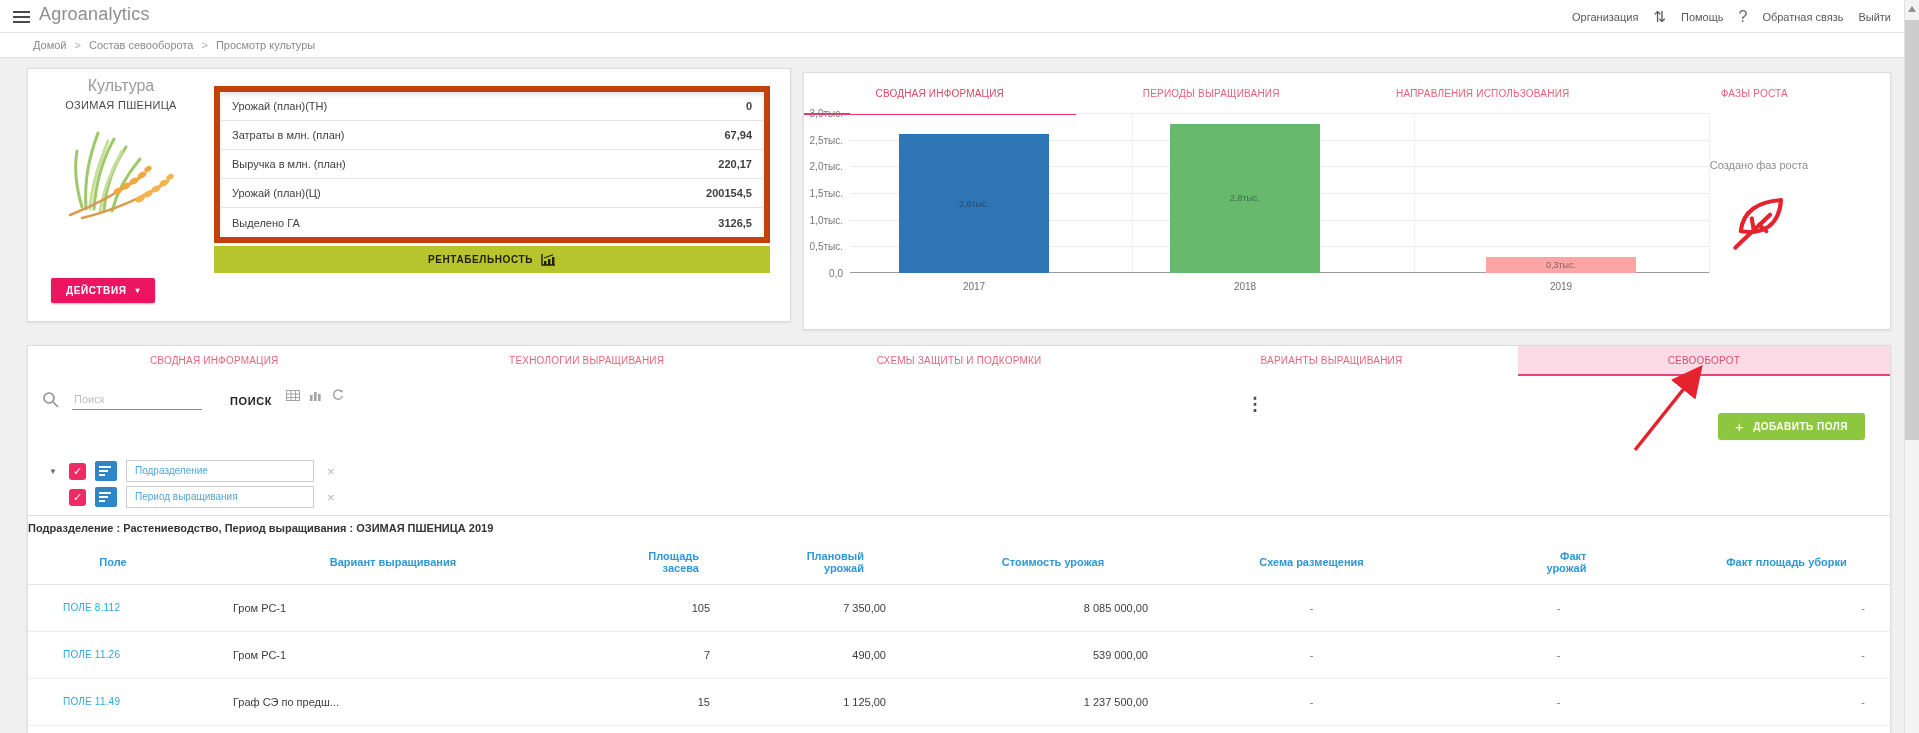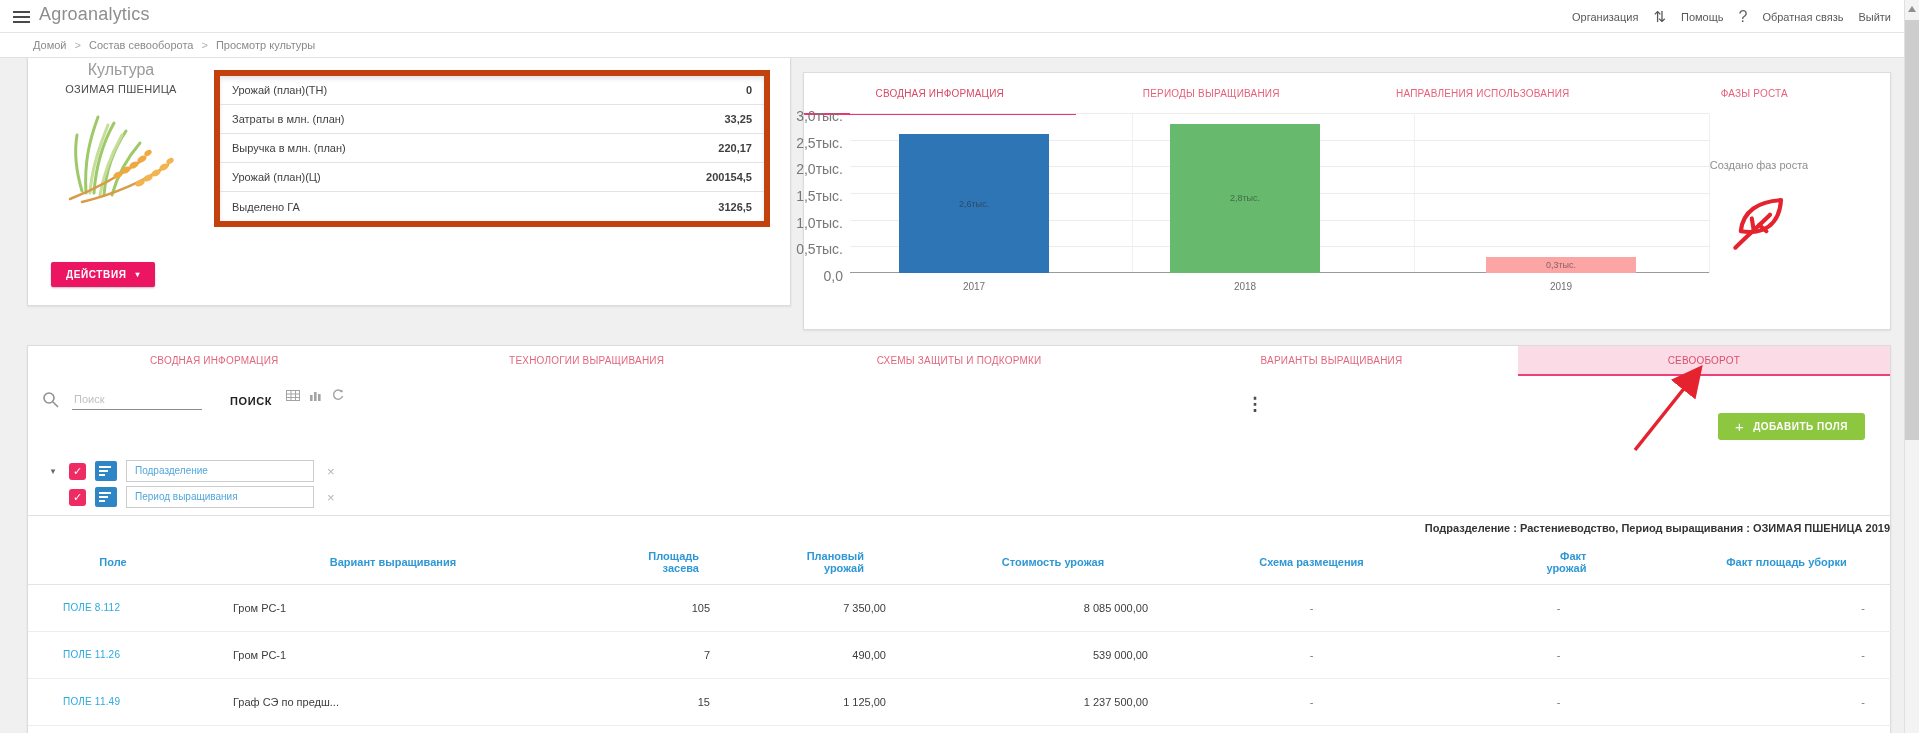--- a/index.html
+++ b/index.html
@@ -17,21 +17,21 @@
   .app-title { position:absolute; left:39px; top:4px; font-size:18px; font-weight:300; color:#8e8e8e; letter-spacing:.2px; }
   .topnav { position:absolute; right:28px; top:0; height:33px; display:flex; align-items:center; gap:15px; font-size:11px; color:#595959; }
   .topnav .nav-item { cursor:pointer; }
   .sync-glyph { font-size:15px; color:#555; }
   .help-glyph { font-size:16px; font-weight:300; color:#666; }
   
   .breadcrumb { position:absolute; left:0; top:33px; width:100%; height:25px; background:#fff; border-bottom:1px solid #e2e2e2; display:flex; align-items:center; padding-left:33px; font-size:11px; color:#8a8a8a; z-index:5; }
   .breadcrumb .sep { margin:0 8px; color:#b0b0b0; }
   
   .card { position:absolute; background:#fff; border:1px solid #dcdcdc; box-shadow:0 1px 2px rgba(0,0,0,.08); }
-  .culture-card { left:27px; top:52px; width:764px; height:254px; }
+  .culture-card { left:27px; top:68px; width:764px; height:254px; }
   .summary-card { left:803px; top:72px; width:1088px; height:258px; }
   .details-card { left:27px; top:345px; width:1864px; height:420px; }
   
   .culture-title { position:absolute; left:0; top:8px; width:186px; text-align:center; font-size:16px; color:#9b9b9b; }
   .culture-name { position:absolute; left:0; top:30px; width:186px; text-align:center; font-size:11px; color:#4a4a4a; letter-spacing:.3px; }
   .wheat { position:absolute; left:28px; top:48px; }
   .actions-btn { position:absolute; left:23px; top:209px; background:#ec1561; color:#fff; font-size:10px; font-weight:bold; letter-spacing:.6px; padding:7px 15px; border-radius:2px; box-shadow:0 1px 2px rgba(0,0,0,.25); cursor:pointer; display:flex; align-items:center; gap:9px; }
   .actions-btn .caret { font-size:8px; }
   .stats-table { position:absolute; left:186px; top:17px; width:556px; border:6px solid #c2410c; background:#fff; box-shadow:inset 0 3px 4px rgba(0,0,0,.10); }
   .stat-row { height:29px; display:flex; align-items:center; justify-content:space-between; border-bottom:1px solid #e3e3e3; padding:0 12px; }
@@ -42,21 +42,21 @@
   
   .sum-tabs { display:flex; height:42px; }
   .sum-tab { flex:1; display:flex; align-items:center; justify-content:center; font-size:10px; color:#e8607a; letter-spacing:.2px; cursor:pointer; border-bottom:2px solid transparent; text-align:center; }
   .sum-tab.active { color:#db4866; border-bottom-color:#e8386e; }
   .plot { position:absolute; left:46px; top:40px; width:860px; height:160px; border-right:1px solid #f0f0f0; }
   .gridline { position:absolute; left:0; right:0; height:1px; background:#ececec; }
   .gridline.g0{top:0} .gridline.g1{top:16.666%} .gridline.g2{top:33.333%} .gridline.g3{top:50%} .gridline.g4{top:66.666%} .gridline.g5{top:83.333%}
   .axis-x { position:absolute; left:0; right:0; bottom:0; height:1px; background:#9a9a9a; }
   .vline { position:absolute; top:0; bottom:0; width:1px; background:#f0f0f0; }
   .vline.v1{left:282px} .vline.v2{left:564px}
-  .ytick { position:absolute; right:calc(100% + 7px); font-size:14px; color:#777; white-space:nowrap; }
+  .ytick { position:absolute; right:calc(100% + 7px); font-size:10px; color:#777; white-space:nowrap; }
   .ytick.t0{top:-5px} .ytick.t1{top:calc(16.666% - 5px)} .ytick.t2{top:calc(33.333% - 5px)} .ytick.t3{top:calc(50% - 5px)} .ytick.t4{top:calc(66.666% - 5px)} .ytick.t5{top:calc(83.333% - 5px)} .ytick.t6{top:calc(100% - 5px)}
   .bar { position:absolute; bottom:0; width:150px; }
   .bar.b0{left:49px} .bar.b1{left:320px} .bar.b2{left:636px}
   .bar-label { position:absolute; left:50%; top:50%; transform:translate(-50%,-50%); font-size:9px; color:rgba(40,40,40,.55); white-space:nowrap; }
   .xlabel { position:absolute; top:calc(100% + 8px); width:150px; text-align:center; font-size:10px; color:#6f6f6f; }
   .xlabel.x0{left:49px} .xlabel.x1{left:320px} .xlabel.x2{left:636px}
   .phases-note { position:absolute; left:880px; top:86px; width:150px; text-align:center; font-size:11px; color:#8f8f8f; }
   .leaf { position:absolute; left:924px; top:118px; }
   
   .det-tabs { display:flex; height:30px; }
@@ -77,21 +77,21 @@
   .filter-row.f1 { top:140px; }
   .fr-caret { width:14px; font-size:9px; color:#666; text-align:center; cursor:pointer; }
   .fr-spacer { width:14px; }
   .fr-check { width:17px; height:17px; background:#ef2b63; border-radius:3px; color:#fff; font-size:11px; display:flex; align-items:center; justify-content:center; cursor:pointer; }
   .fr-funnel { width:22px; height:20px; background:#2f86c6; border-radius:2px; display:flex; flex-direction:column; justify-content:center; gap:2px; padding-left:4px; cursor:pointer; }
   .fr-funnel i { display:block; height:2px; background:#fff; }
   .fr-funnel i.l1{width:12px} .fr-funnel i.l2{width:9px} .fr-funnel i.l3{width:6px}
   .fr-box { width:188px; height:22px; border:1px solid #ccc; background:#fff; font-size:10px; color:#53a6dc; line-height:20px; padding-left:8px; cursor:text; }
   .fr-close { color:#b5b5b5; font-size:13px; cursor:pointer; margin-left:4px; }
   .divider { position:absolute; left:0; right:0; top:169px; border-top:1px solid #e0e0e0; }
-  .group-header { position:absolute; left:0; right:0; top:176px; text-align:right; font-size:11px; font-weight:bold; color:#333;margin-left:36px; }
+  .group-header { position:absolute; left:0; right:0; top:176px; text-align:left; font-size:11px; font-weight:bold; color:#333; }
   .data-table { position:absolute; left:0; right:0; top:194px; border-collapse:collapse; width:100%; table-layout:fixed; }
   .data-table col.c1{width:170px} .data-table col.c2{width:390px} .data-table col.c3{width:150px} .data-table col.c4{width:180px}
   .data-table col.c5{width:270px} .data-table col.c6{width:247px} .data-table col.c7{width:247px} .data-table col.c8{width:209px}
   .data-table th { height:44px; vertical-align:middle; text-align:center; font-size:11px; font-weight:bold; color:#2e97d5; border-bottom:1px solid #e4e4e4; }
   .data-table th .th-text { display:inline-block;text-align:right; }
   .data-table th.wrap72 .th-text { width:72px; }
   .data-table th.wrap56 .th-text { width:56px; }
   .data-table td { height:47px; vertical-align:middle; font-size:11px; color:#3d3d3d; border-bottom:1px solid #ededed; }
   .data-table td.cell-field { text-align:left; padding-left:35px; font-size:10px; color:#2da9e1; letter-spacing:.2px; cursor:pointer; }
   .data-table td.cell-variant { text-align:left; padding-left:35px; }
@@ -169,36 +169,46 @@
     </g>
   </svg>
 
   <div class="stats-table">
     <div class="stat-row">
       <span class="stat-label">Урожай (план)(ТН)</span>
       <span class="stat-value">0</span>
     </div>
     <div class="stat-row">
       <span class="stat-label">Затраты в млн. (план)</span>
-      <span class="stat-value">33,25</span>
+      <span class="stat-value">67,94</span>
     </div>
     <div class="stat-row">
       <span class="stat-label">Выручка в млн. (план)</span>
       <span class="stat-value">220,17</span>
     </div>
     <div class="stat-row">
       <span class="stat-label">Урожай (план)(Ц)</span>
       <span class="stat-value">200154,5</span>
     </div>
     <div class="stat-row">
       <span class="stat-label">Выделено ГА</span>
       <span class="stat-value">3126,5</span>
     </div>
   </div>
 
+  <div class="profit-btn">
+    <span>РЕНТАБЕЛЬНОСТЬ</span>
+    <svg width="15" height="12" viewBox="0 0 15 12">
+      <path d="M1,0 V11 H14" fill="none" stroke="#1f1f08" stroke-width="1.4"></path>
+      <rect x="3" y="7" width="2.4" height="4" fill="#1f1f08"></rect>
+      <rect x="7" y="5" width="2.4" height="6" fill="#1f1f08"></rect>
+      <rect x="11" y="3" width="2.4" height="8" fill="#1f1f08"></rect>
+      <path d="M3,4 L12,0.8" fill="none" stroke="#1f1f08" stroke-width="1.2"></path>
+    </svg>
+  </div>
 
   <div class="actions-btn">
     <span>ДЕЙСТВИЯ</span>
     <span class="caret">▾</span>
   </div>
 </div>
 
 <div class="card summary-card">
   <div class="sum-tabs">
     <div class="sum-tab active">СВОДНАЯ ИНФОРМАЦИЯ</div>

